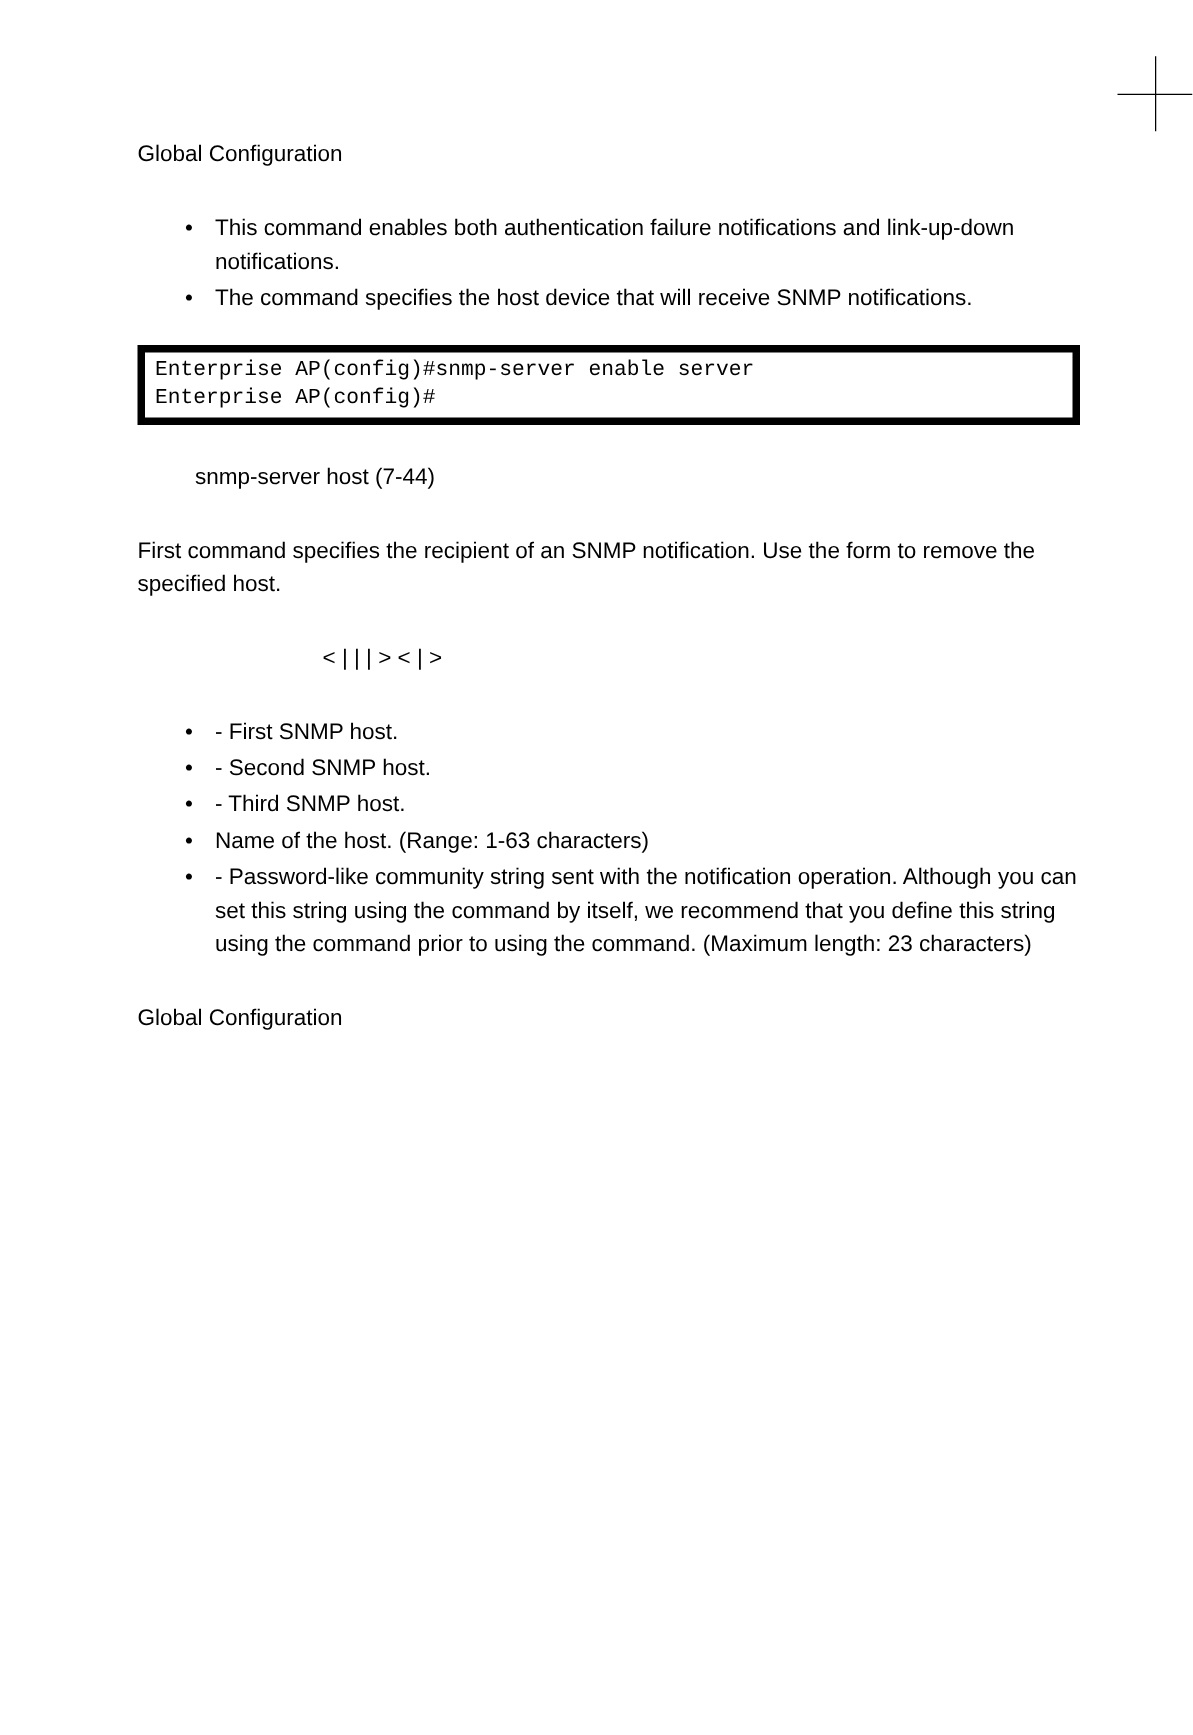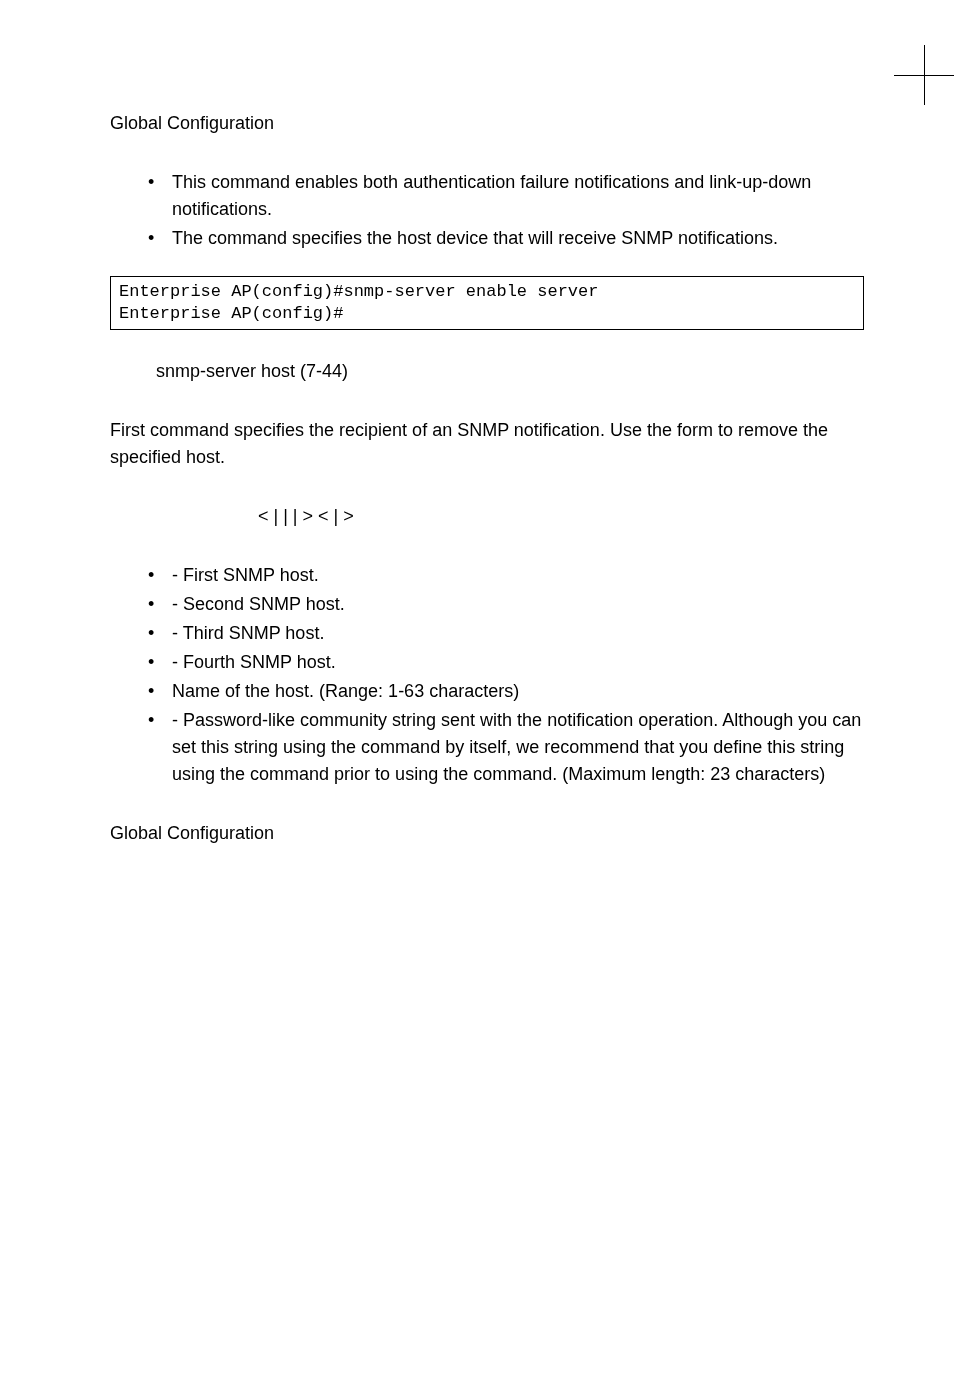--- a/index.html
+++ b/index.html
@@ -58,21 +58,21 @@
       padding-left: 24px;
       margin-bottom: 2px;
     }
     .bullet-list li::before {
       content: '•';
       position: absolute;
       left: 0;
       top: 0;
     }
     .code-block {
-      border: 1px solid #000000;
+      border: 6px solid #000000;
       padding: 4px 8px;
       font-family: "Courier New", Courier, monospace;
       font-size: 17px;
       margin: 8px 0 28px 0;
       white-space: pre;
       line-height: 1.3;
     }
     .syntax-line {
       padding-left: 148px;
       margin-bottom: 16px;
@@ -122,21 +122,20 @@
 
 <div class="section mt-med">
   <div class="syntax-line">&lt; | | | &gt; &lt; | &gt;</div>
 </div>
 
 <div class="section mt-med">
   <ul class="bullet-list">
     <li> - First SNMP host.</li>
     <li> - Second SNMP host.</li>
     <li> - Third SNMP host.</li>
-    <li> - Fourth SNMP host.</li>
     <li>Name of the host. (Range: 1-63 characters)</li>
     <li>
       <span> - Password-like community string sent with the notification operation. Although you can set this string using the </span>
       <span>command by itself, we recommend that you define this string using the </span>
       <span>command prior to using the </span>
       <span>command. (Maximum length: 23 characters)</span>
     </li>
   </ul>
 </div>
 

